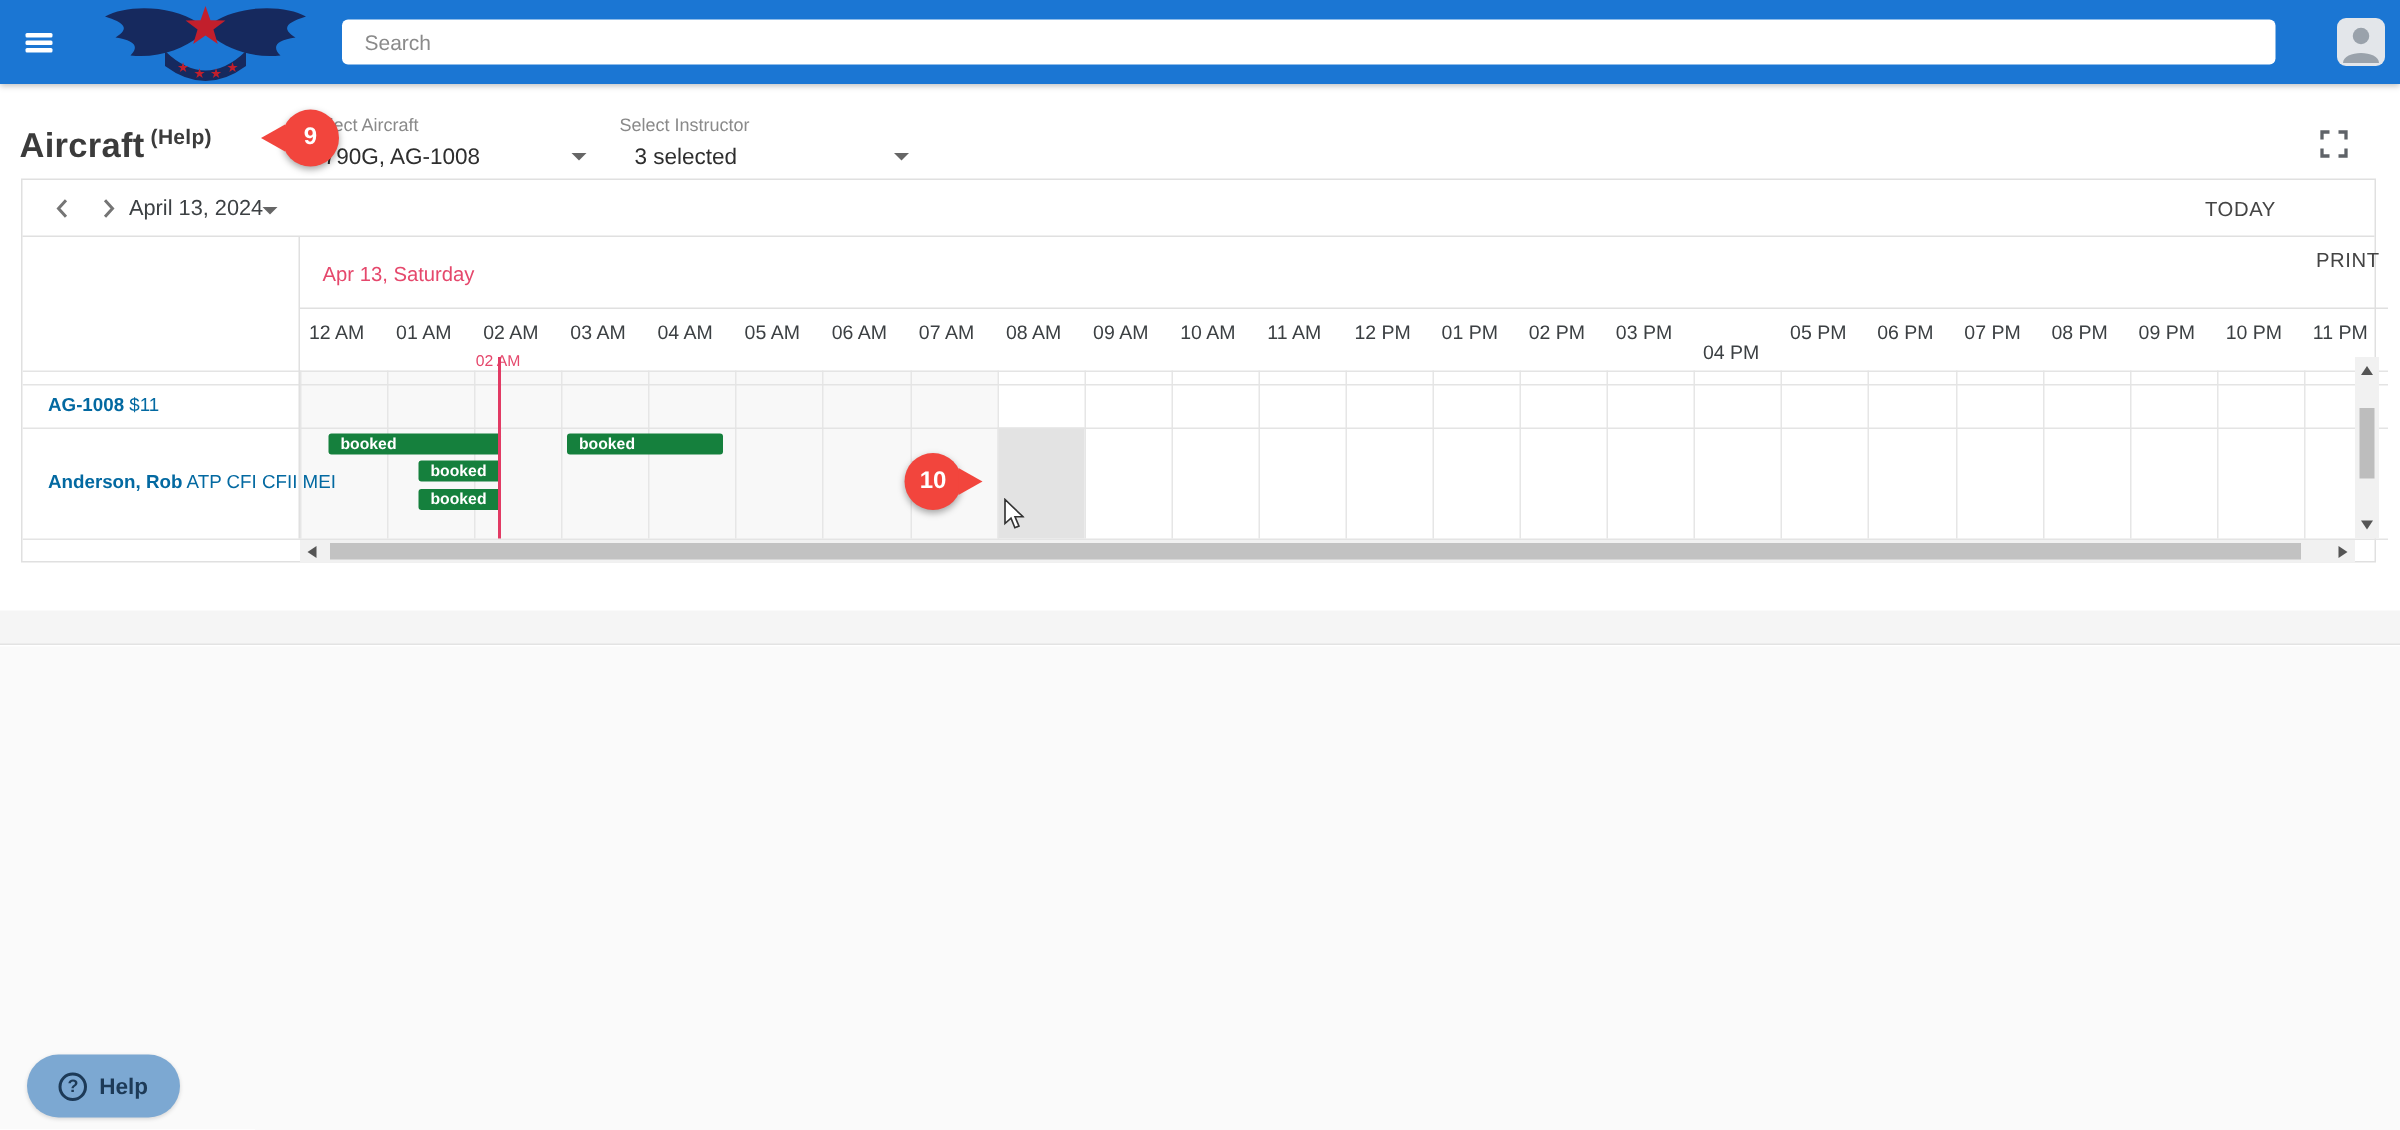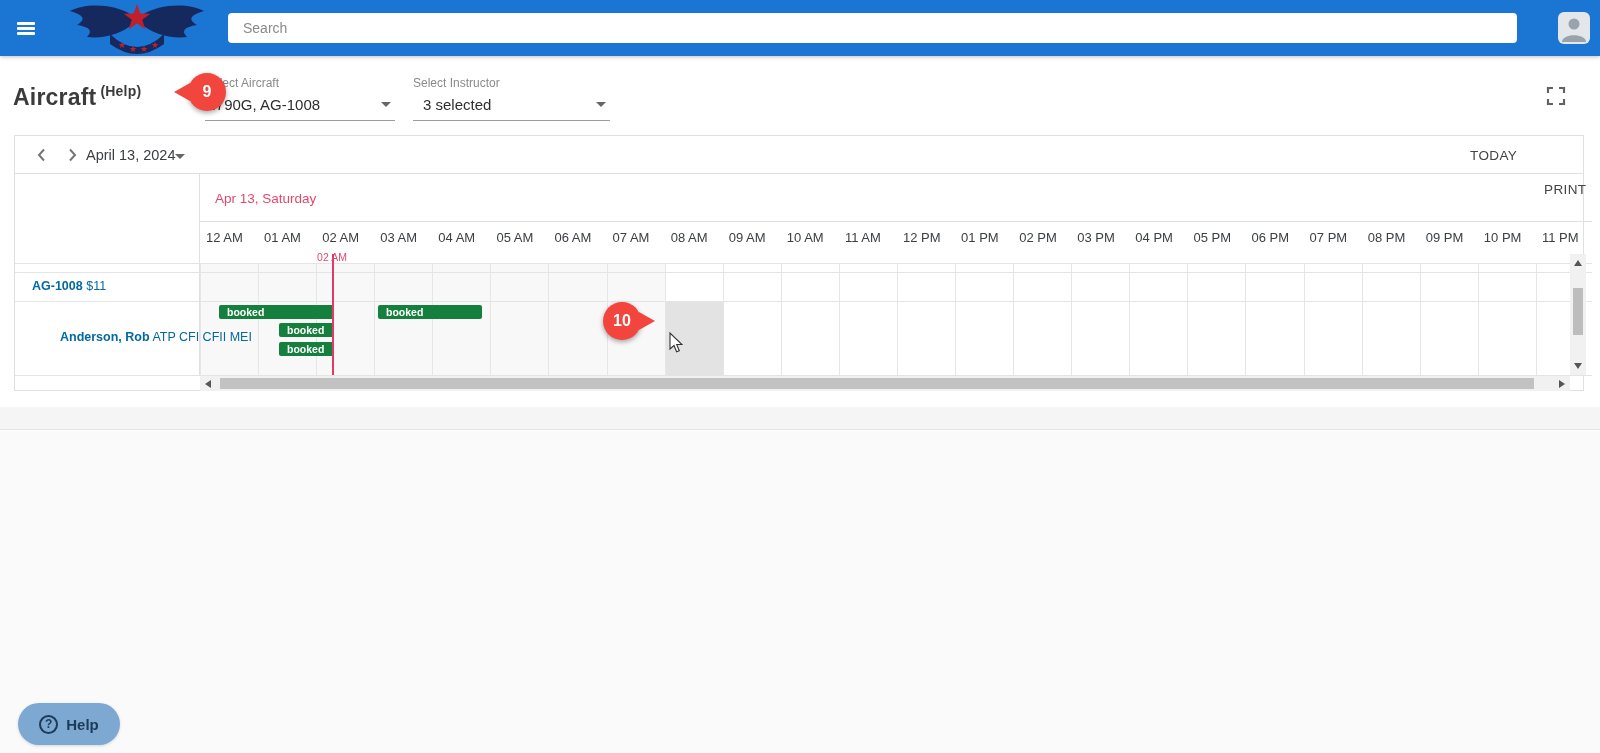--- a/index.html
+++ b/index.html
@@ -22,21 +22,21 @@
   .page-title sup { font-size:14px; font-weight:700; vertical-align:super; margin-left:4px; }
   .filter { position:absolute; top:76px; }
   .filter .flabel { font-size:12px; color:#8a8a8a; margin-bottom:3px; }
   .filter .fvalue { font-size:15px; color:#2e2e2e; height:23px; display:flex; align-items:center; }
   .filter .funder { height:1px; background:#9e9e9e; margin-top:4px; }
   .caret { width:0; height:0; border-left:5px solid transparent; border-right:5px solid transparent; border-top:5px solid #666; position:absolute; top:9px; right:4px; }
   .fvalwrap { position:relative; }
   .fullscreen-btn { position:absolute; left:1545px; top:85px; width:22px; height:22px; cursor:pointer; }
 
   
-  .panel { position:absolute; left:14px; top:135px; width:1570px; height:256px; border:1px solid #e0e0e0; background:#fff; }
+  .panel { position:absolute; left:14px; top:119px; width:1570px; height:256px; border:1px solid #e0e0e0; background:#fff; }
   .cal-toolbar { position:absolute; left:0; top:0; width:100%; height:38px; border-bottom:1px solid #e0e0e0; }
   .nav-btn { position:absolute; top:10px; width:18px; height:18px; cursor:pointer; }
   .date-label { position:absolute; left:71px; top:11px; font-size:14.5px; color:#3c4043; cursor:pointer; }
   .date-caret { position:absolute; left:160px; top:18px; width:0; height:0; border-left:5px solid transparent; border-right:5px solid transparent; border-top:5px solid #666; }
   .tb-btn { position:absolute; top:12px; font-size:13.5px; font-weight:500; color:#444; letter-spacing:.4px; cursor:pointer; }
 
   .cal { position:absolute; left:0; top:38px; width:1577px; height:217px; overflow:hidden; }
   .res-divider { position:absolute; left:184px; top:0; width:1px; height:201px; background:#e0e0e0; }
   .day-header { position:absolute; left:185px; top:0; width:1392px; height:48px; border-bottom:1px solid #e0e0e0; }
   .day-label { position:absolute; left:15px; top:17px; font-size:13.5px; color:#e5486c; }
@@ -174,21 +174,21 @@
         <span class="hour-cell" style="left: 354.498px;">06 AM</span>
         <span class="hour-cell" style="left: 412.581px;">07 AM</span>
         <span class="hour-cell" style="left: 470.664px;">08 AM</span>
         <span class="hour-cell" style="left: 528.747px;">09 AM</span>
         <span class="hour-cell" style="left: 586.83px;">10 AM</span>
         <span class="hour-cell" style="left: 644.913px;">11 AM</span>
         <span class="hour-cell" style="left: 702.996px;">12 PM</span>
         <span class="hour-cell" style="left: 761.079px;">01 PM</span>
         <span class="hour-cell" style="left: 819.162px;">02 PM</span>
         <span class="hour-cell" style="left: 877.245px;">03 PM</span>
-        <span class="hour-cell" style="left: 935.328px;">04 PM</span>
+        <span class="hour-cell" style="left: 935.328px; margin-top: 13px;">04 PM</span>
         <span class="hour-cell" style="left: 993.411px;">05 PM</span>
         <span class="hour-cell" style="left: 1051.49px;">06 PM</span>
         <span class="hour-cell" style="left: 1109.58px;">07 PM</span>
         <span class="hour-cell" style="left: 1167.66px;">08 PM</span>
         <span class="hour-cell" style="left: 1225.74px;">09 PM</span>
         <span class="hour-cell" style="left: 1283.83px;">10 PM</span>
         <span class="hour-cell" style="left: 1341.91px;">11 PM</span>
         <span class="now-label" style="left: 132px;">02 AM</span>
       </div>
     <div id="grid-body">
@@ -223,21 +223,21 @@
         <div class="col-line" style="left: 1288.58px;"></div>
         <div class="col-line" style="left: 1346.66px;"></div>
         <div class="col-line" style="left: 1404.74px;"></div>
         <div class="col-line" style="left: 1462.83px;"></div>
         <div class="col-line" style="left: 1520.91px;"></div>
         <div class="gridline-h" style="top: 89px;"></div>
         <div class="gridline-h" style="top: 98px;"></div>
         <div class="gridline-h" style="top: 127px;"></div>
         <div class="gridline-h" style="top: 201px;"></div>
         <div class="res-label" style="top: 104.5px;"><b>AG-1008</b> $11</div>
-        <div class="res-label" style="top: 156px; margin-left: 28px;"><b>Anderson, Rob</b> ATP CFI CFII MEI</div>
+        <div class="res-label" style="top: 156px;"><b>Anderson, Rob</b> ATP CFI CFII MEI</div>
         <div class="booking" style="left: 204px; top: 131px; width: 115px;">booked</div>
         <div class="booking edge" style="left: 264px; top: 149px; width: 55px;">booked</div>
         <div class="booking edge" style="left: 264px; top: 168px; width: 55px;">booked</div>
         <div class="booking" style="left: 363px; top: 131px; width: 104px;">booked</div>
         <div class="now-line" style="left: 317px; top: 80px; height: 121px;"></div>
       </div>
     <div class="res-divider"></div>
 
     <div class="vscroll">
       <div class="arr arr-up"></div>

